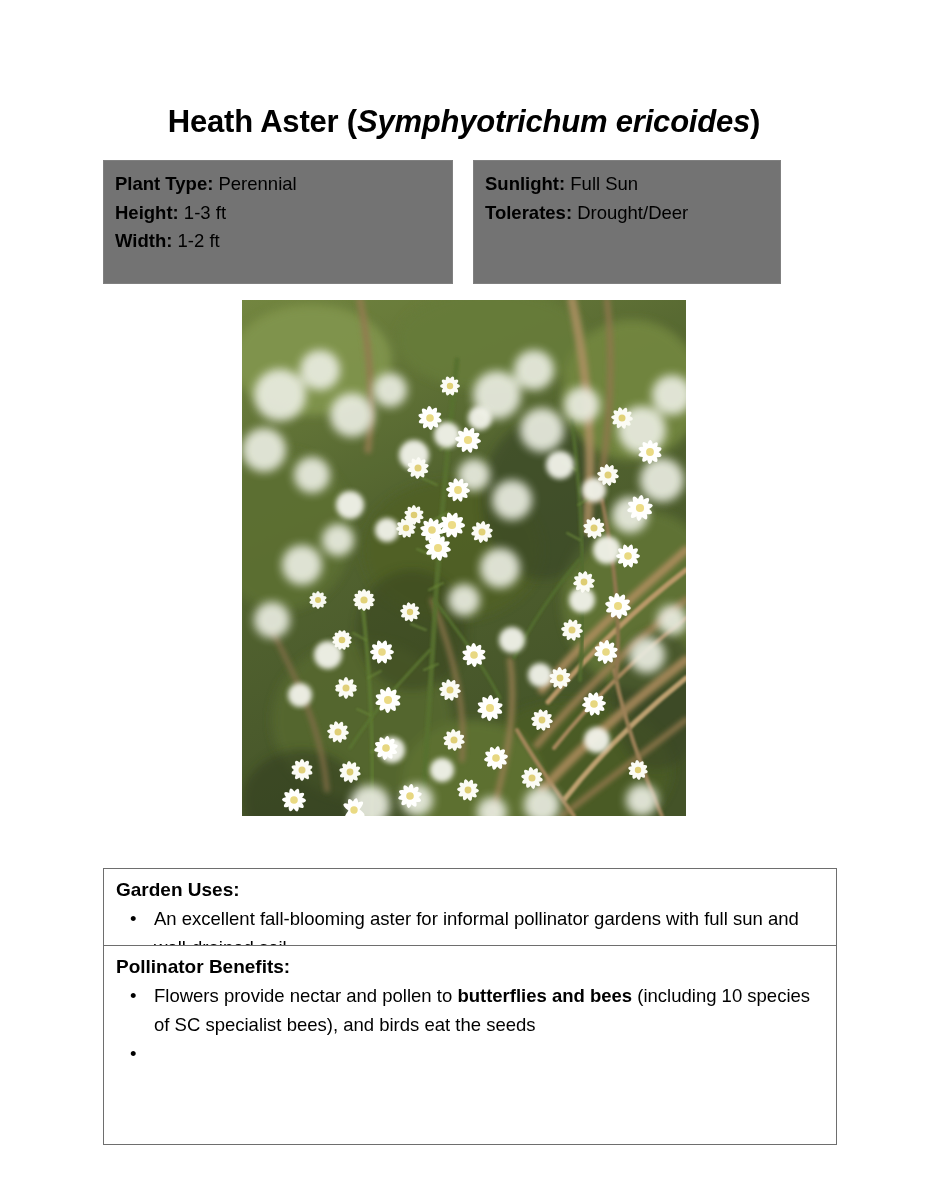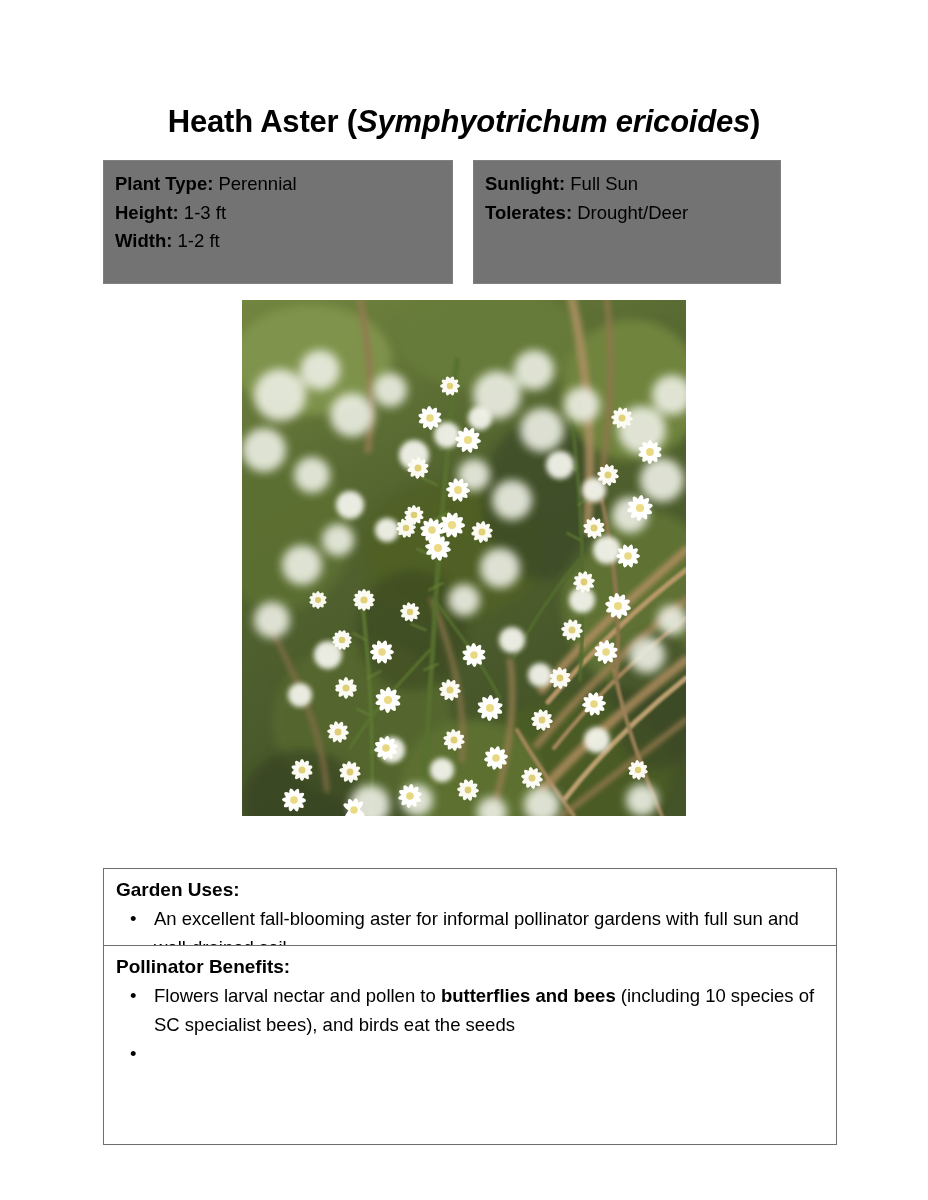--- a/index.html
+++ b/index.html
@@ -779,19 +779,19 @@
       <span>An excellent fall-blooming aster for informal pollinator gardens with full sun and well-drained soil</span>
     </li>
   </ul>
 </div>
 
 <div class="section-box" id="pollinator-box">
   <div class="section-heading">Pollinator Benefits:</div>
   <ul class="bullet-list">
     <li class="bullet-item">
       <span class="dot">•</span>
-      <span class="rich"><span>Flowers larval nectar and pollen to </span><b>butterflies and bees</b><span> (including 10 species of SC specialist bees), and birds eat the seeds</span></span>
+      <span class="rich"><span>Flowers provide nectar and pollen to </span><b>butterflies and bees</b><span> (including 10 species of SC specialist bees), and birds eat the seeds</span></span>
     </li>
     <li class="bullet-item">
       <span class="dot">•</span>
     </li>
   </ul>
 </div>
 
 </body></html>

